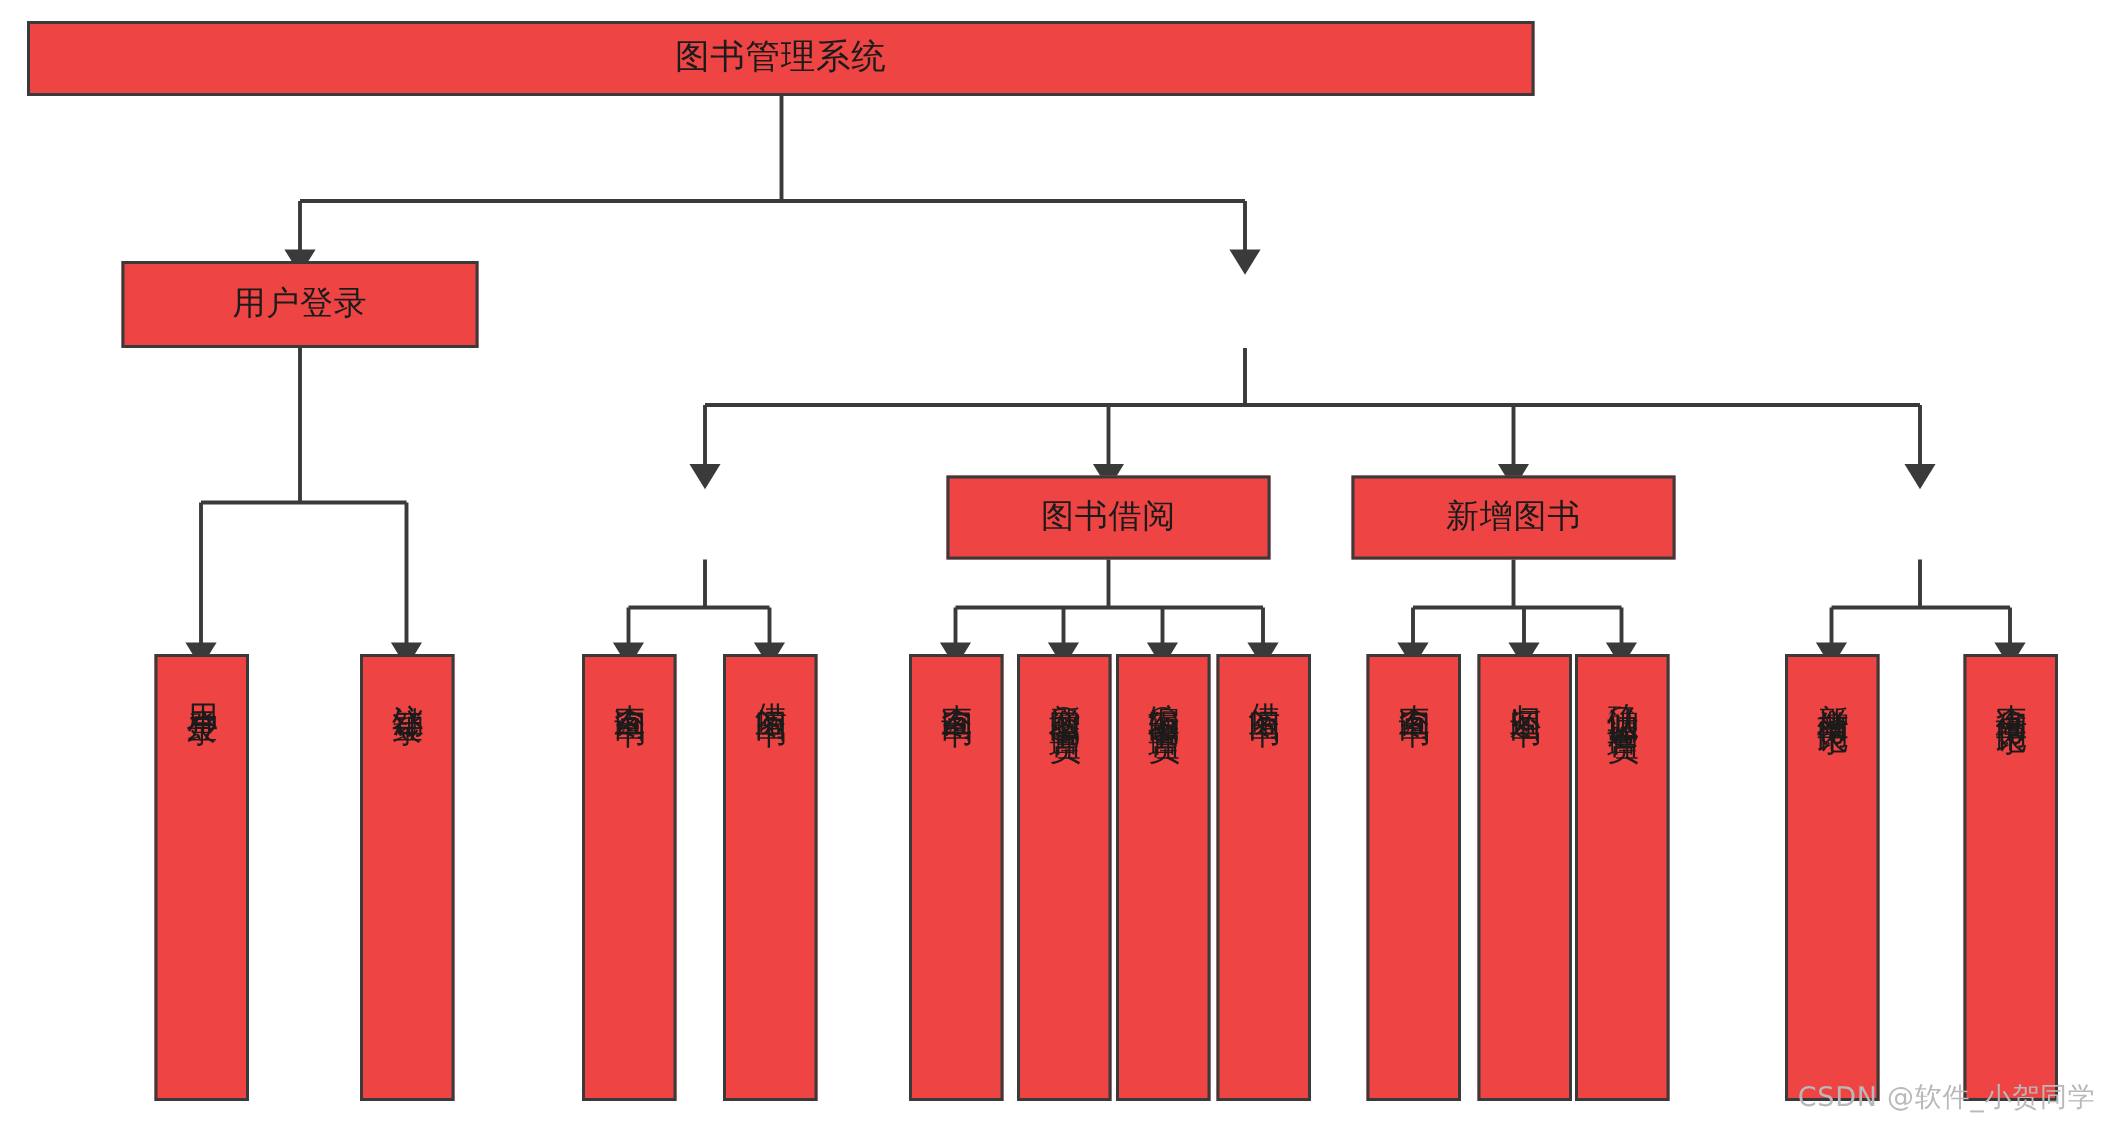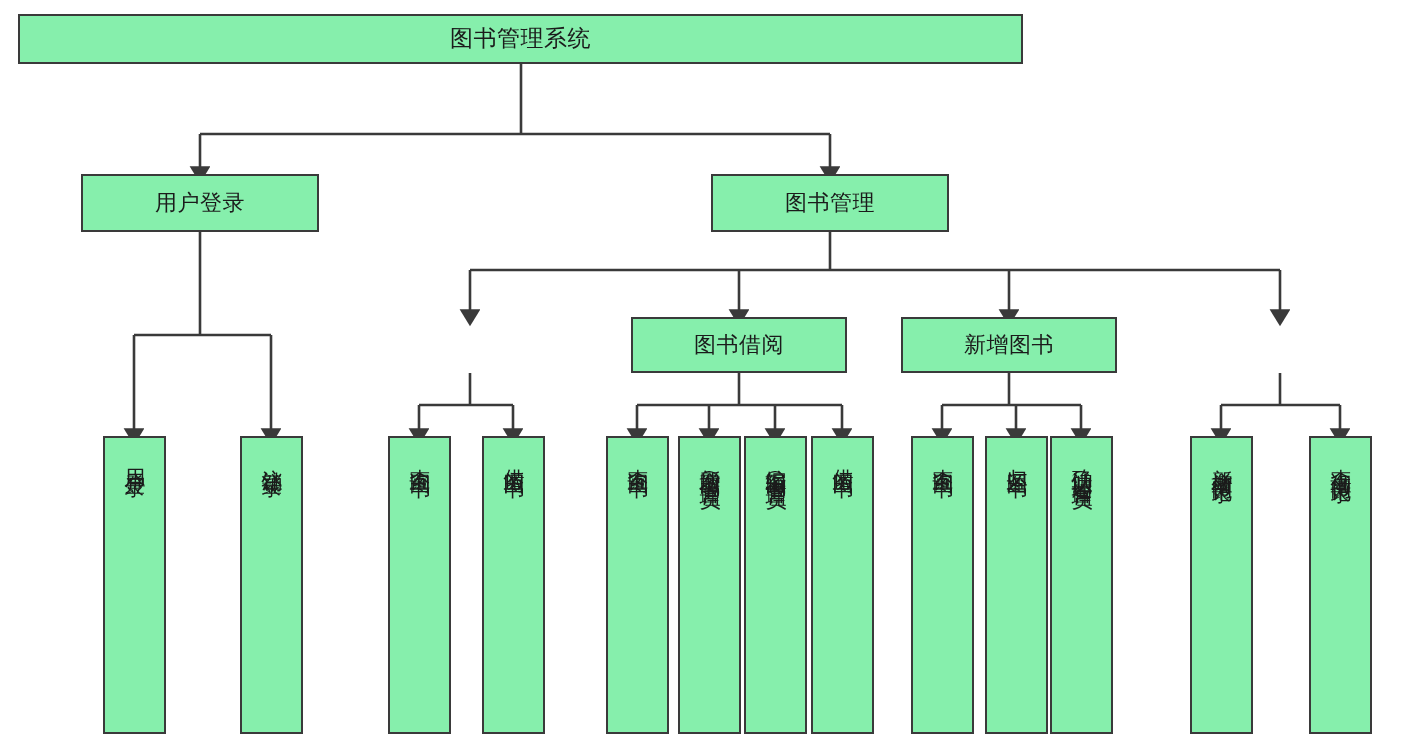--- a/index.html
+++ b/index.html
@@ -22,21 +22,21 @@
     position: absolute;
     left: 0;
     top: 0;
     width: 1405px;
     height: 747px;
     pointer-events: none;
   }
   .node {
     position: absolute;
     box-sizing: border-box;
-    background: #86efac;
+    background: #ef4444;
     border: 2px solid #3a3a3a;
     display: flex;
     align-items: center;
     justify-content: center;
     color: #1b1b1b;
   }
   .node-label {
     display: block;
     text-align: center;
     line-height: 1.18;
@@ -123,23 +123,20 @@
       </g>
   </svg>
 
   <div class="node root horiz" style="left: 18px; top: 14px; width: 1005px; height: 50px;">
     <span class="node-label">图书管理系统</span>
   </div>
 
   <div class="node horiz" style="left: 81px; top: 174px; width: 238px; height: 58px;">
     <span class="node-label">用户登录</span>
   </div>
-  <div class="node horiz" style="left: 711px; top: 174px; width: 238px; height: 58px;">
-    <span class="node-label">图书管理</span>
-  </div>
 
   <div class="node horiz" style="left: 631px; top: 317px; width: 216px; height: 56px;">
     <span class="node-label">图书借阅</span>
   </div>
   <div class="node horiz" style="left: 901px; top: 317px; width: 216px; height: 56px;">
     <span class="node-label">新增图书</span>
   </div>
 
   <div class="node leaf" style="left: 103px; top: 436px; width: 63px; height: 298px;">
     <span class="node-label">用户登录</span>
@@ -174,14 +171,15 @@
   <div class="node leaf" style="left: 1050px; top: 436px; width: 63px; height: 298px;">
     <span class="node-label">确认归还（管理员）</span>
   </div>
   <div class="node leaf" style="left: 1190px; top: 436px; width: 63px; height: 298px;">
     <span class="node-label">新增借阅记录</span>
   </div>
   <div class="node leaf" style="left: 1309px; top: 436px; width: 63px; height: 298px;">
     <span class="node-label">查询借阅记录</span>
   </div>
 
+  <div id="watermark">CSDN @软件_小贺同学</div>
 
 </div>
 
 </body></html>

